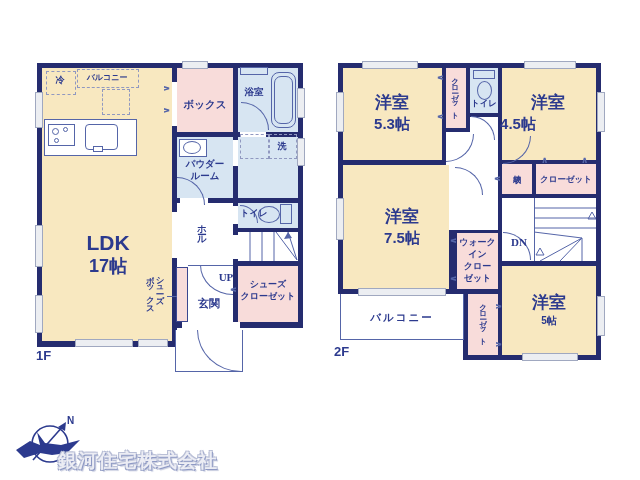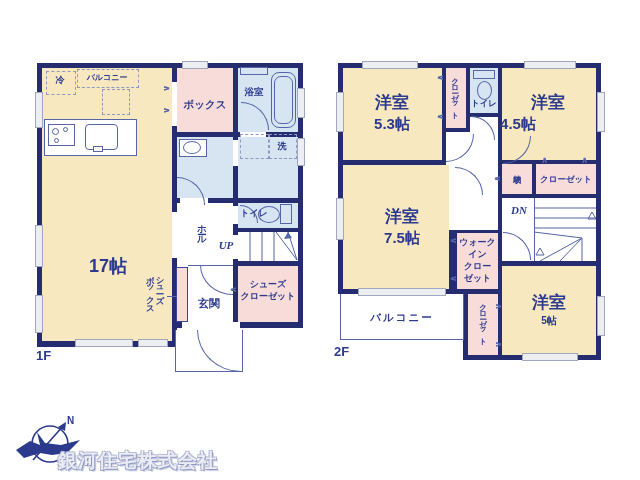--- a/index.html
+++ b/index.html
@@ -7,21 +7,21 @@
           font-family:"Liberation Sans","DejaVu Sans",sans-serif;}
   .abs{position:absolute;}
   .wall{position:absolute;background:#252c6f;}
   .fill{position:absolute;}
   .tan{background:#f8e8c0;}
   .pink{background:#f8dcda;}
   .blue{background:#d7e5f2;}
   .white{background:#ffffff;}
   .lbl{position:absolute;color:#2c3a8e;font-weight:bold;text-align:center;line-height:1.3;white-space:pre-line;}
   .vlbl{writing-mode:vertical-rl;text-align:start;line-height:1.15;}
-  .stairlbl{font-family:"Liberation Serif","DejaVu Serif",serif;font-style:italic;font-weight:bold;}
+  .stairlbl{font-family:"Liberation Serif","DejaVu Serif",serif;font-weight:bold;margin-top:32px;}
   .dash{position:absolute;border:1px dashed #9098c0;}
   .fix{position:absolute;border:1.5px solid #5565a8;background:#fff;box-sizing:border-box;}
   .thinline{position:absolute;background:#5565a8;}
   .arc{position:absolute;box-sizing:border-box;}
   .arc-tr{border-top:1.5px solid #5565a8;border-right:1.5px solid #5565a8;border-top-right-radius:100% 100%;}
   .arc-br{border-bottom:1.5px solid #5565a8;border-right:1.5px solid #5565a8;border-bottom-right-radius:100% 100%;}
   .arc-bl{border-bottom:1.5px solid #5565a8;border-left:1.5px solid #5565a8;border-bottom-left-radius:100% 100%;}
   .win{position:absolute;background:#eceef2;border:1px solid #a0a8c0;box-sizing:border-box;}
   .chev{position:absolute;color:#5565a8;font-size:9px;font-weight:bold;line-height:1;}
   .porch{position:absolute;background:#fff;border:1px solid #5565a8;border-top:none;box-sizing:border-box;}
@@ -106,23 +106,26 @@
 
   <span class="chev" style="left:163px;top:84px;transform:rotate(90deg)">∧</span>
   <span class="chev" style="left:163px;top:106px;transform:rotate(90deg)">∧</span>
   <span class="chev" style="left:230px;top:285px;transform:rotate(-90deg)">∧</span>
 
   <div class="lbl" style="left:47px;top:75px;width:26px;font-size:9px">冷</div>
   <div class="lbl" style="left:78px;top:73px;width:58px;font-size:8px">バルコニー</div>
   <div class="lbl" style="left:177px;top:98px;width:56px;font-size:10.5px">ボックス</div>
   <div class="lbl" style="left:236px;top:86px;width:36px;font-size:9.5px">浴室</div>
   <div class="lbl" style="left:270px;top:141px;width:24px;font-size:9px">洗</div>
+  <div class="lbl" style="left:179px;top:158px;width:52px;font-size:9.5px">パウダー
+ルーム</div>
   <div class="lbl" style="left:239px;top:208px;width:30px;font-size:9px">トイレ</div>
   <div class="lbl vlbl" style="left:196px;top:218px;height:44px;font-size:9.5px">ホール</div>
   <div class="lbl stairlbl" style="left:215px;top:238px;width:22px;font-size:11px">UP</div>
+  <div class="lbl" style="left:78px;top:229px;width:60px;font-size:21px">LDK</div>
   <div class="lbl" style="left:78px;top:255px;width:60px;font-size:18px">17帖</div>
   <div class="lbl vlbl" style="left:145px;top:270px;height:56px;font-size:8.5px">シューズ
 ボックス</div>
   <div class="thinline" style="left:167px;top:296px;width:10px;height:1px"></div>
   <div class="lbl" style="left:189px;top:296px;width:40px;font-size:11px">玄関</div>
   <div class="lbl" style="left:240px;top:279px;width:56px;font-size:9px">シューズ
 クローゼット</div>
   <div class="floorlab" style="left:36px;top:348px">1F</div>
 
   <div class="wall" style="left:338px;top:63px;width:263px;height:231px"></div>

